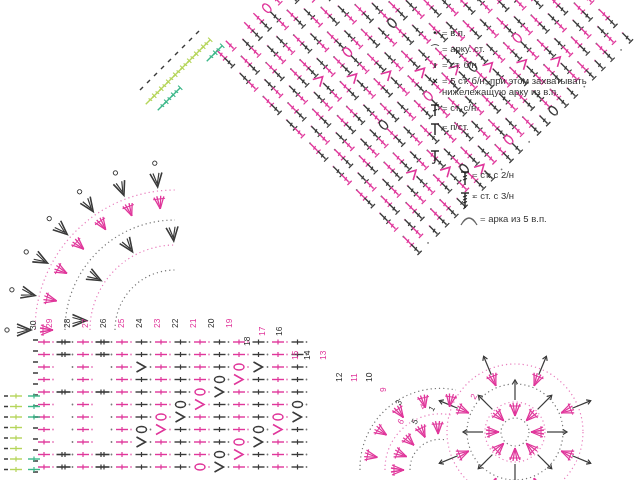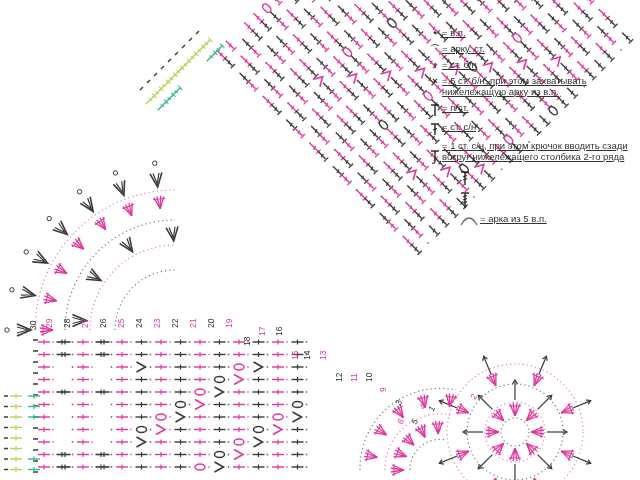--- a/index.html
+++ b/index.html
@@ -1,21 +1,21 @@
 <!DOCTYPE html>
 <html><head>
   <meta charset="utf-8">
   <style>
     html, body { margin: 0; padding: 0; background: #ffffff; }
     body { width: 640px; height: 480px; overflow: hidden; position: relative; font-family: "Liberation Sans", sans-serif; }
     #chart { position: absolute; left: 0; top: 0; width: 640px; height: 480px; }
     .legend { position: absolute; left: 428px; top: 28px; width: 212px; font-size: 9.5px; color: #333; line-height: 1.15; }
     .legend-item { display: flex; align-items: flex-start; margin-bottom: 5px; }
     .legend-sym { width: 14px; flex: 0 0 14px; text-align: center; color: #222; font-weight: bold; }
-    .legend-text { flex: 1; text-decoration: underline; }
+    .legend-text { flex: 1; }
     .legend-item.indent { margin-left: 30px; }
     .sym-svg { display: inline-block; vertical-align: middle; }
     .rownum { font-size: 8.5px; fill: #333; font-family: "Liberation Sans", sans-serif; }
     .rownum.pink { fill: #e0379b; }
   </style>
 </head>
 <body>
 
 <svg id="chart" viewBox="0 0 640 480" xmlns="http://www.w3.org/2000/svg">
   <defs>
@@ -1636,64 +1636,65 @@
   </div>
   <div class="legend-item">
     <span class="legend-sym">×</span>
     <span class="legend-text">= 5 ст. б/н, при этом захватывать нижележащую арку из в.п.</span>
   </div>
   <div class="legend-item">
     <span class="legend-sym">
       <svg class="sym-svg" width="10" height="14">
           <line x1="5" y1="2" x2="5" y2="13" stroke="#222" stroke-width="1.4"></line>
           <line x1="1" y1="2" x2="9" y2="2" stroke="#222" stroke-width="1.4"></line>
+          <line x1="3" y1="8" x2="7" y2="6.5" stroke="#222" stroke-width="1.2"></line>
         </svg>
     </span>
-    <span class="legend-text">= п/ст.</span>
+    <span class="legend-text">= ст. с/н</span>
   </div>
   <div class="legend-item">
     <span class="legend-sym">
       <svg class="sym-svg" width="10" height="14">
           <line x1="5" y1="2" x2="5" y2="13" stroke="#222" stroke-width="1.4"></line>
           <line x1="1" y1="2" x2="9" y2="2" stroke="#222" stroke-width="1.4"></line>
-          <line x1="3" y1="8" x2="7" y2="6.5" stroke="#222" stroke-width="1.2"></line>
         </svg>
     </span>
-    <span class="legend-text">= ст. с/н</span>
+    <span class="legend-text">= п/ст.</span>
   </div>
   <div class="legend-item">
     <span class="legend-sym" style="padding-top:8px;">
       <svg class="sym-svg" width="10" height="16">
           <line x1="5" y1="2" x2="5" y2="12" stroke="#222" stroke-width="1.4"></line>
           <line x1="1" y1="2" x2="9" y2="2" stroke="#222" stroke-width="1.4"></line>
           <path d="M5 12 Q5 15 2 14" fill="none" stroke="#222" stroke-width="1.2"></path>
         </svg>
     </span>
-    <span class="legend-text">= 1 ст. с/н, при этом крючок вводить сзади вокруг нижележащего столбика 2-го ряда</span>
   </div>
   <div class="legend-item indent">
     <span class="legend-sym">
       <svg class="sym-svg" width="10" height="16">
           <line x1="5" y1="2" x2="5" y2="15" stroke="#222" stroke-width="1.4"></line>
           <line x1="1" y1="2" x2="9" y2="2" stroke="#222" stroke-width="1.4"></line>
           <line x1="3" y1="7" x2="7" y2="5.5" stroke="#222" stroke-width="1.2"></line>
           <line x1="3" y1="10" x2="7" y2="8.5" stroke="#222" stroke-width="1.2"></line>
         </svg>
     </span>
+    <span class="legend-text">= ст. с 2/н</span>
   </div>
   <div class="legend-item indent">
     <span class="legend-sym">
       <svg class="sym-svg" width="10" height="18">
           <line x1="5" y1="2" x2="5" y2="17" stroke="#222" stroke-width="1.4"></line>
           <line x1="1" y1="2" x2="9" y2="2" stroke="#222" stroke-width="1.4"></line>
           <line x1="3" y1="6" x2="7" y2="4.5" stroke="#222" stroke-width="1.2"></line>
           <line x1="3" y1="9" x2="7" y2="7.5" stroke="#222" stroke-width="1.2"></line>
           <line x1="3" y1="12" x2="7" y2="10.5" stroke="#222" stroke-width="1.2"></line>
         </svg>
     </span>
+    <span class="legend-text">= ст. с 3/н</span>
   </div>
   <div class="legend-item" style="margin-left:30px;justify-content:flex-end;">
     <span class="legend-sym" style="width:22px;flex-basis:22px;">
       <svg class="sym-svg" width="20" height="12">
           <path d="M2 11 Q10 -3 18 11" fill="none" stroke="#666" stroke-width="1.3"></path>
         </svg>
     </span>
     <span class="legend-text">= арка из 5 в.п.</span>
   </div>
 </div>

